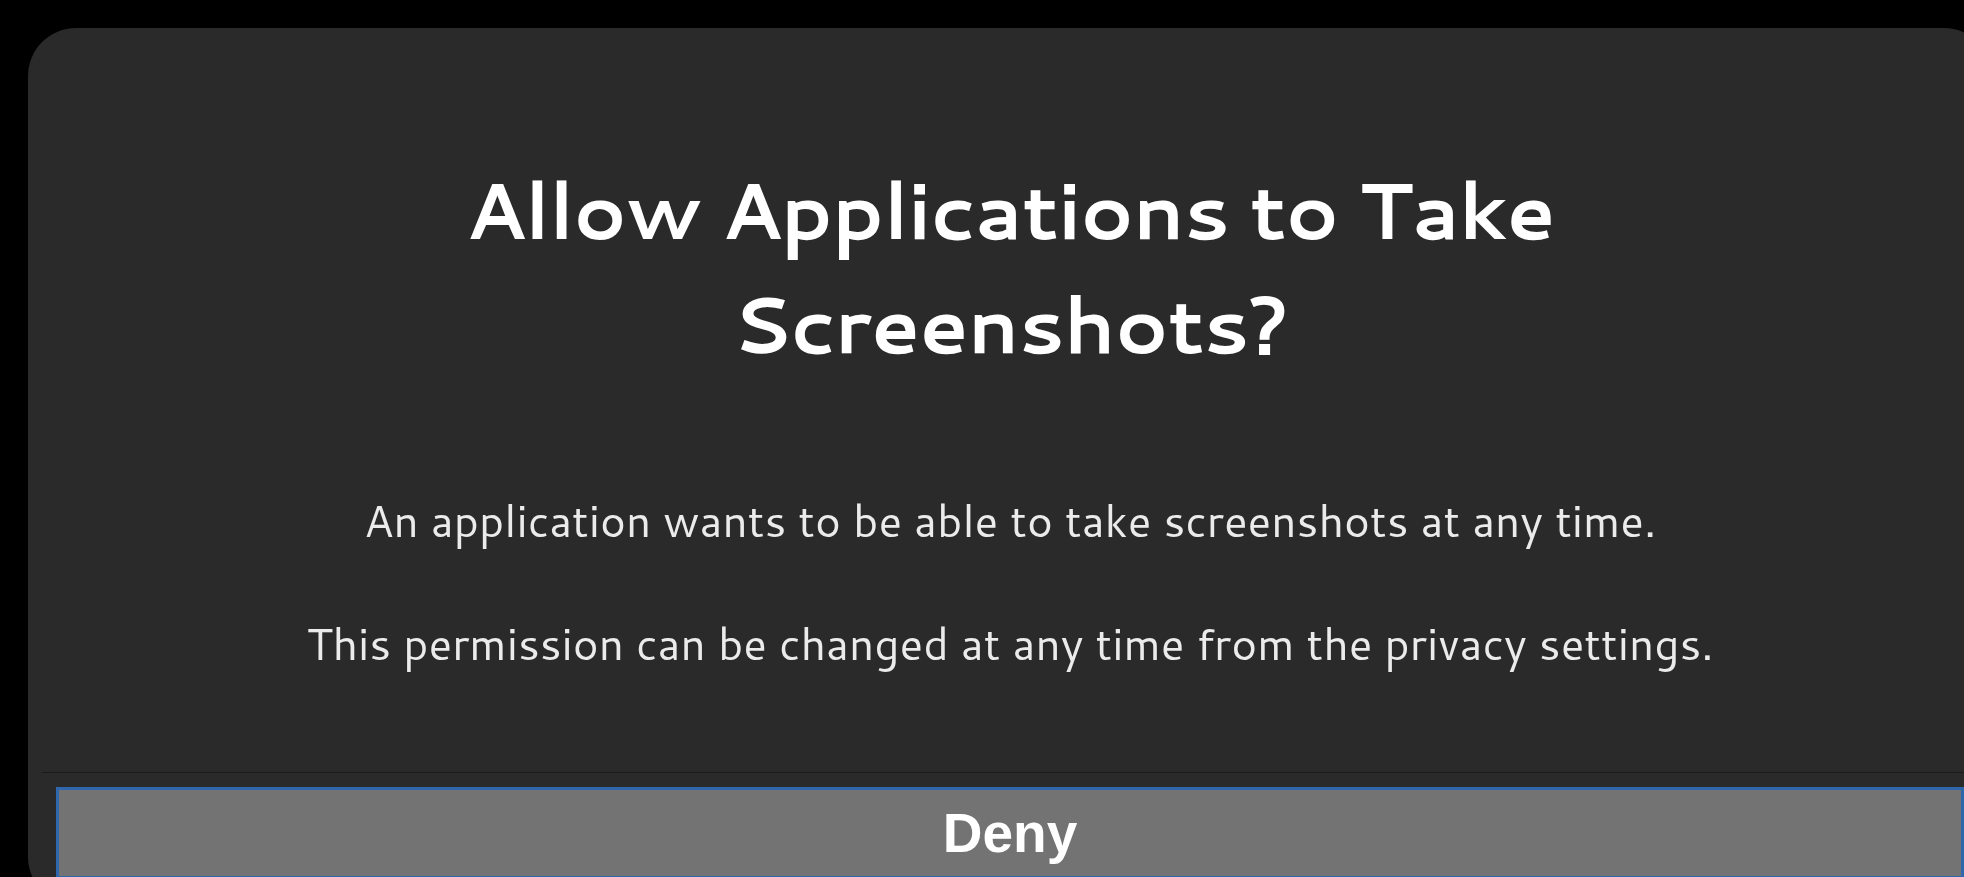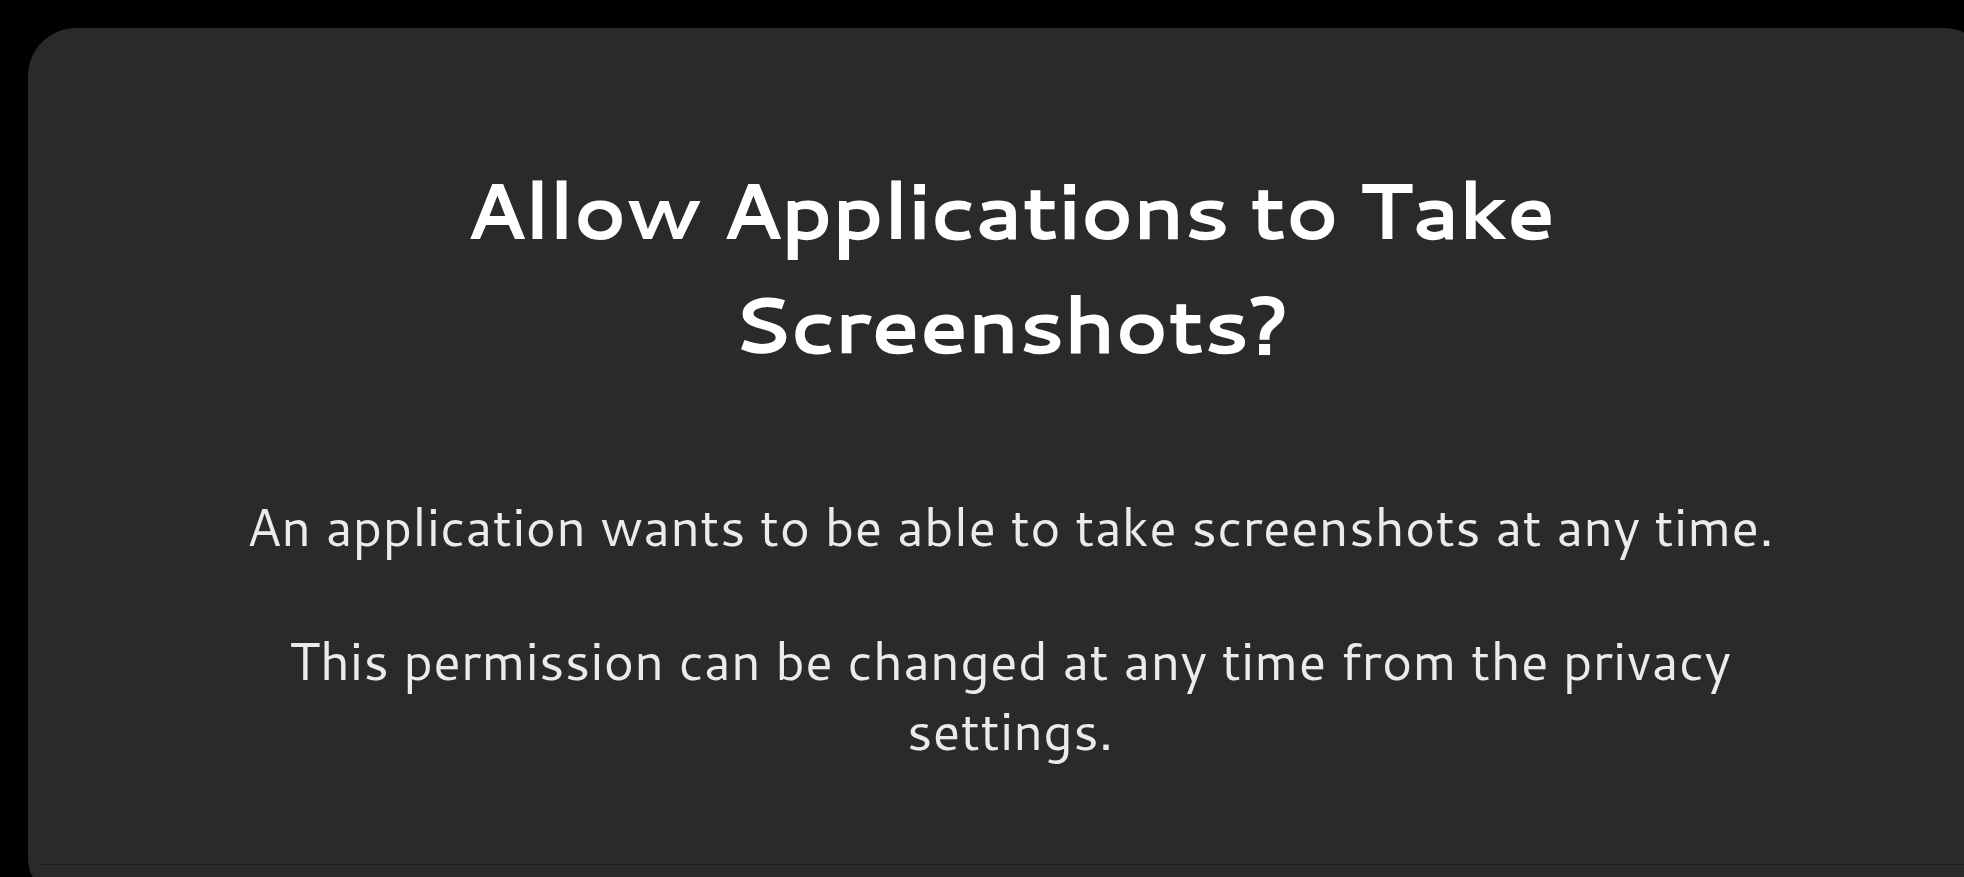--- a/index.html
+++ b/index.html
@@ -34,21 +34,21 @@
       color: #fff;
     }
     .title {
       font-size: 80px;
       font-weight: 800;
       letter-spacing: -1px;
       color: #fff;
     }
     .body-text {
       margin-top: 70px;
-      font-size: 52px;
+      font-size: 44px;
       font-weight: 400;
       color: #ebebeb;
       line-height: 1.35;
     }
     .body-text p + p {
       margin-top: 36px;
     }
     .buttons {
       display: flex;
       height: 163px;

